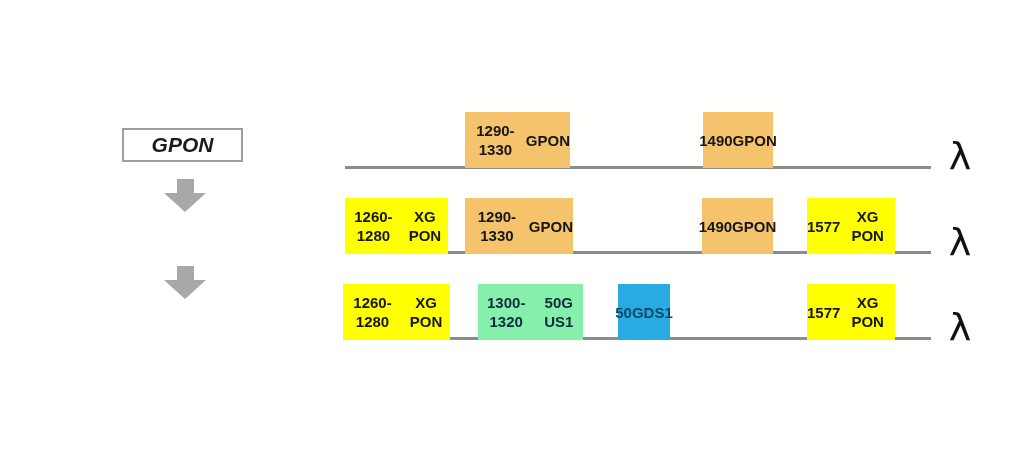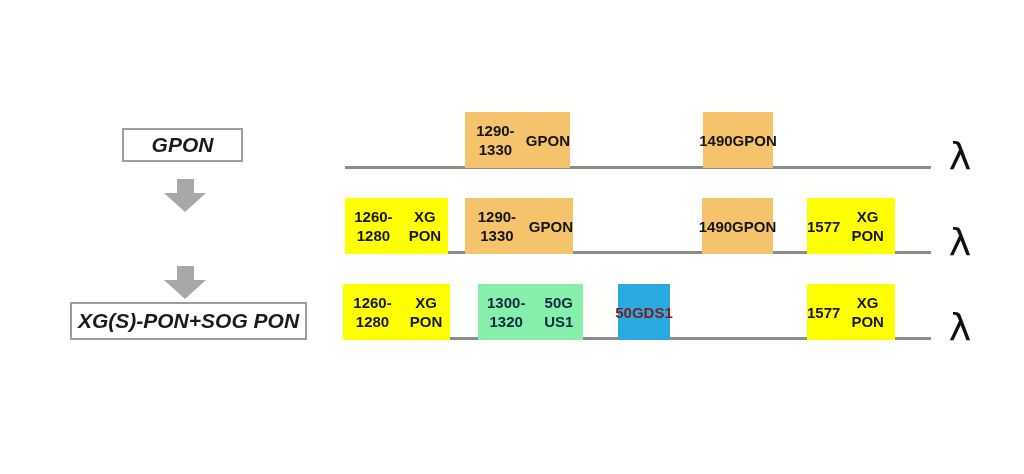--- a/index.html
+++ b/index.html
@@ -80,23 +80,20 @@
     <span>GPON</span>
   </div>
   <div class="down-arrow a1">
     <span class="stem"></span>
     <span class="head"></span>
   </div>
   <div class="down-arrow a2">
     <span class="stem"></span>
     <span class="head"></span>
   </div>
-  <div class="stage-box sb3">
-    <span>XG(S)-PON+SOG PON</span>
-  </div>
 
   <div class="axis-line l1"></div>
   <div class="axis-line l2"></div>
   <div class="axis-line l3"></div>
 
   <div class="lambda lam1">λ</div>
   <div class="lambda lam2">λ</div>
   <div class="lambda lam3">λ</div>
 
   <div class="band r1b1" style="background: rgb(244, 195, 107);">
@@ -126,21 +123,21 @@
   </div>
 
   <div class="band r3b1" style="background: rgb(255, 255, 0);">
     <span>1260-1280</span>
     <span>XG PON</span>
   </div>
   <div class="band r3b2" style="background: #86efac; color: rgb(14, 44, 64);">
     <span>1300-1320</span>
     <span>50G US1</span>
   </div>
-  <div class="band r3b3" style="background: rgb(41, 171, 226); color: #7f1d1d;">
+  <div class="band r3b3" style="background: rgb(41, 171, 226); color: #0c4a6e;">
     <span>50G</span>
     <span>DS1</span>
   </div>
   <div class="band r3b4" style="background: rgb(255, 255, 0);">
     <span>1577</span>
     <span>XG PON</span>
   </div>
 
 </div>
 

